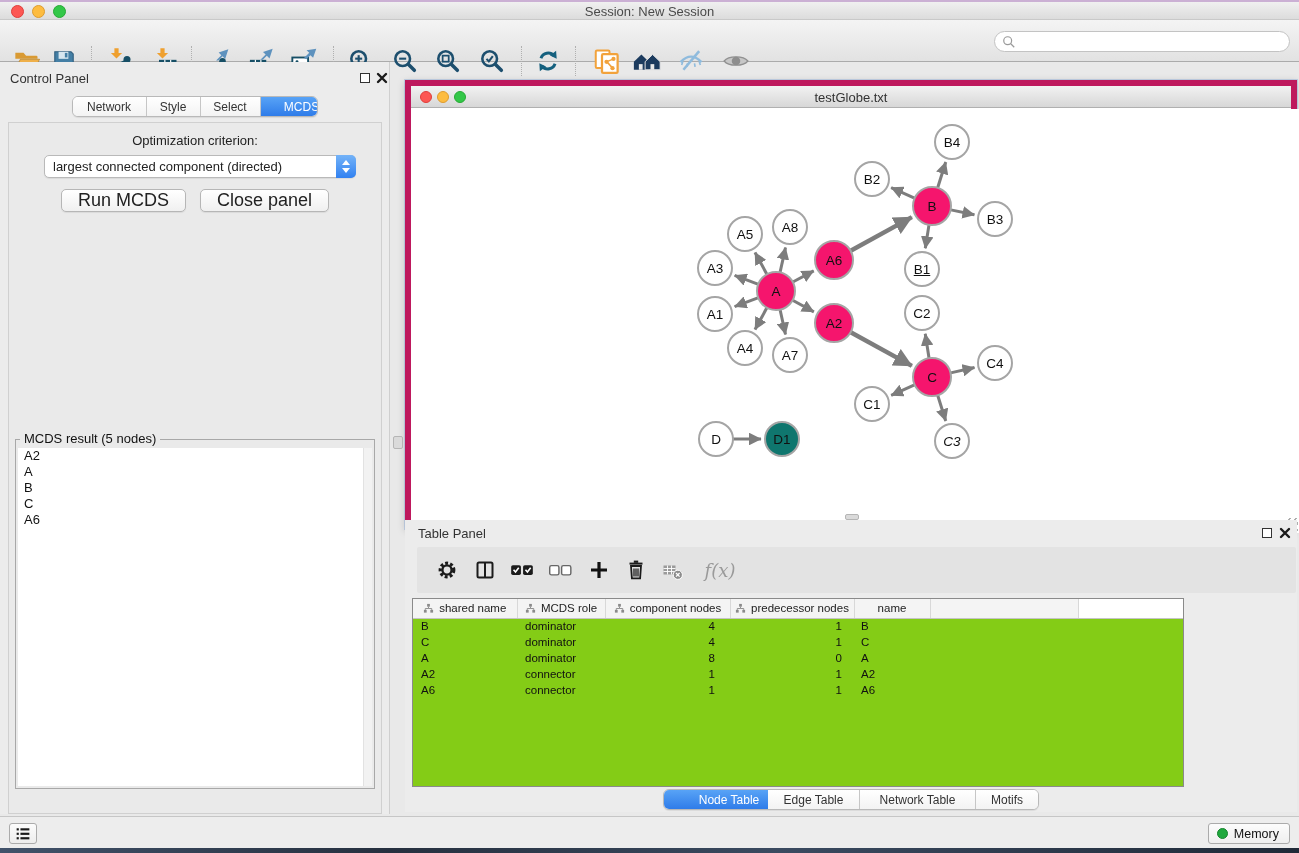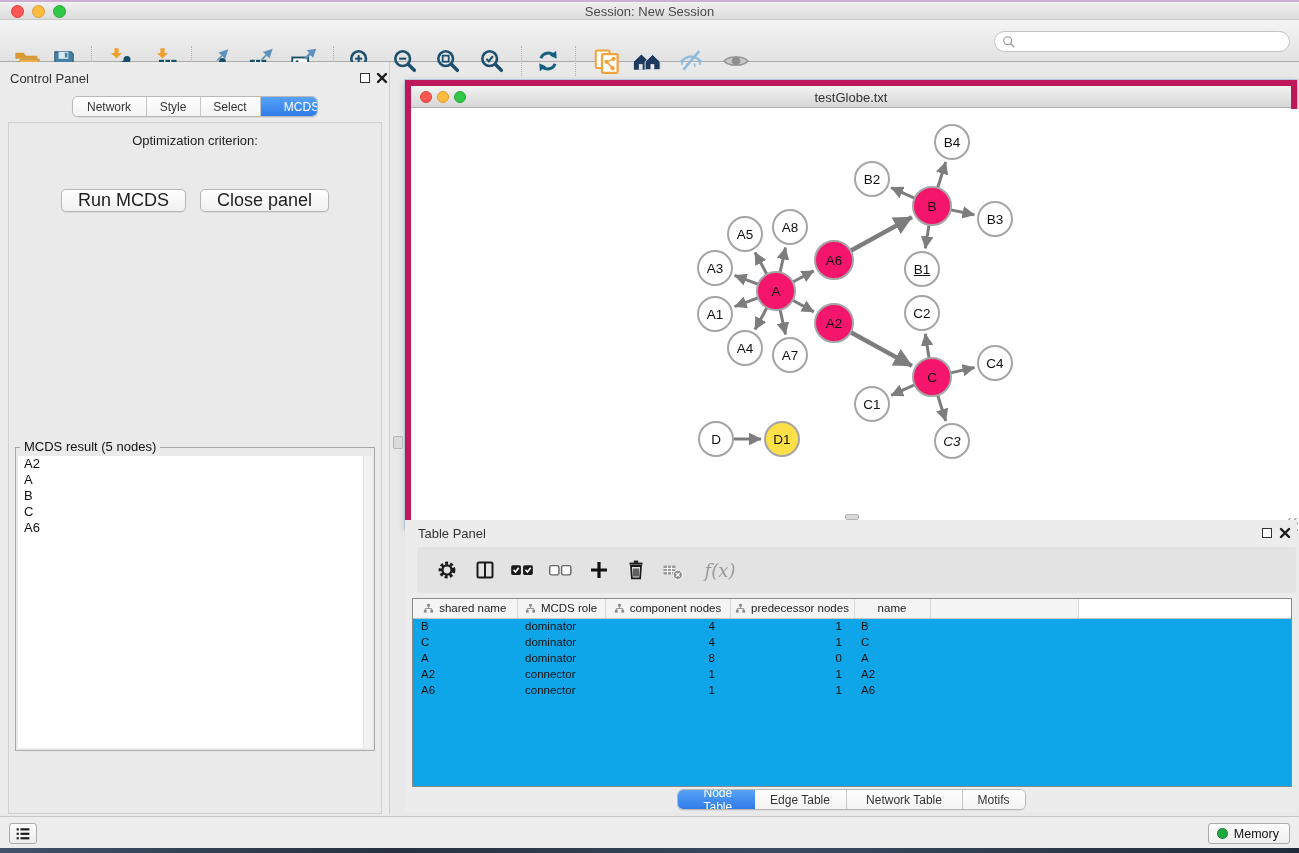--- a/index.html
+++ b/index.html
@@ -44,21 +44,21 @@
   .dropdown{position:absolute;left:35px;top:32px;width:312px;height:23px;background:#fff;border:1px solid #b9b9b9;
     border-radius:5px;display:flex;align-items:center;padding-left:8px;box-shadow:0 1px 1px rgba(0,0,0,.07);}
   .dropdown .dd-text{flex:1;white-space:nowrap;overflow:hidden;}
   .dd-stepper{position:absolute;right:-1px;top:-1px;width:20px;height:23px;border-radius:0 5px 5px 0;
     background:linear-gradient(#74b3f8,#3181f1);display:flex;flex-direction:column;align-items:center;justify-content:center;gap:3px;}
   .dd-up{width:0;height:0;border-left:4px solid transparent;border-right:4px solid transparent;border-bottom:5px solid #fff;}
   .dd-down{width:0;height:0;border-left:4px solid transparent;border-right:4px solid transparent;border-top:5px solid #fff;}
   .cp-buttons{position:absolute;left:0;right:0;top:66px;display:flex;justify-content:center;gap:14px;}
   .mac-btn{height:23px;padding:0 16px;background:linear-gradient(#ffffff,#f0f0f0);border:1px solid #b6b6b6;
     border-radius:5px;font-size:18px;color:#222;display:flex;align-items:center;box-shadow:0 1px 1px rgba(0,0,0,.07);}
-  .fieldset{position:absolute;left:6px;top:324px;width:360px;height:304px;border:1px solid #a8a8a8;}
+  .fieldset{position:absolute;left:6px;top:316px;width:360px;height:350px;border:1px solid #a8a8a8;}
   .fieldset .legend{position:absolute;left:4px;top:-9px;background:#eaeaea;padding:0 4px;color:#111;}
   .mcds-list{position:absolute;left:2px;top:8px;right:2px;bottom:2px;background:#fff;overflow:hidden;}
   .mcds-list .item{padding:0 0 0 6px;line-height:16px;color:#111;}
   .list-scroll{position:absolute;right:0;top:0;bottom:0;width:9px;background:#f2f2f2;border-left:1px solid #e2e2e2;}
   
   .net-window{position:absolute;left:405px;top:80px;width:892px;height:449px;background:#fff;
     border:6px solid #be185d;box-shadow:0 0 0 1px rgba(140,170,215,.45),0 2px 8px rgba(0,0,0,.18);}
   .net-titlebar{position:absolute;left:0;top:0;width:100%;height:22px;
     background:linear-gradient(#f2f2f2,#d7d7d7);border-bottom:1px solid #b0b0b0;}
   .net-titlebar .lights{left:9px;top:5px;gap:5px;}
@@ -71,21 +71,21 @@
   .resize-grip{position:absolute;right:2px;bottom:2px;width:13px;height:13px;
     background:repeating-linear-gradient(135deg,transparent 0 3px,#adadad 3px 4.5px);}
   .splitter-v{position:absolute;left:393px;top:436px;width:10px;height:13px;background:#dadada;border:1px solid #b5b5b5;border-radius:2px;}
   .splitter-h{position:absolute;left:845px;top:514px;width:14px;height:6px;background:#dadada;border:1px solid #b5b5b5;border-radius:2px;}
   
   .table-panel{position:absolute;left:405px;top:520px;width:892px;height:292px;background:#ececec;}
   .tp-title{position:absolute;left:13px;top:6px;color:#333;}
   .tp-toolbar{position:absolute;left:12px;top:27px;width:879px;height:46px;background:#e3e3e3;border-radius:2px;}
   .tp-icon{position:absolute;top:8px;width:30px;height:30px;display:flex;align-items:center;justify-content:center;}
   .fx{font-family:"DejaVu Serif", serif;font-style:italic;font-size:18px;color:#9a9a9a;}
-  .data-table{position:absolute;left:7px;top:78px;width:880px;height:189px;background:#0ea5e9;border:1px solid #8a8a8a;overflow:hidden;}
+  .data-table{position:absolute;left:7px;top:78px;width:772px;height:189px;background:#84cc16;border:1px solid #8a8a8a;overflow:hidden;}
   table.grid{border-collapse:collapse;table-layout:fixed;width:100%;font-size:11.5px;}
   table.grid th{height:19px;background:#f4f4f4;border-right:1px solid #d8d8d8;border-bottom:1px solid #c4c4c4;
     font-weight:normal;color:#222;text-align:center;position:relative;}
   table.grid th .th-inner{display:flex;align-items:center;justify-content:center;gap:5px;}
   table.grid th.rest{background:#fff;border-right:none;}
   table.grid td{height:16px;color:#111;white-space:nowrap;overflow:hidden;}
   td.c0{padding-left:8px;} td.c1{padding-left:8px;}
   td.c2{text-align:right;padding-right:15px;} td.c3{text-align:right;padding-right:12px;}
   td.c4{padding-left:7px;}
   .tp-tabs{position:absolute;left:0;right:0;top:269px;display:flex;justify-content:center;}
@@ -291,20 +291,27 @@
     <div class="cp-tabs">
       <div class="seg">
         <div class="seg-item" style="width:74px">Network</div>
         <div class="seg-item" style="width:54px">Style</div>
         <div class="seg-item" style="width:60px">Select</div>
         <div class="seg-item sel" style="width:56px">MCDS</div>
       </div>
     </div>
     <div class="cp-content">
       <div class="opt-label">Optimization criterion:</div>
+      <div class="dropdown">
+        <span class="dd-text">largest connected component (directed)</span>
+        <span class="dd-stepper">
+            <span class="dd-up"></span>
+            <span class="dd-down"></span>
+          </span>
+      </div>
       <div class="cp-buttons">
         <div class="mac-btn">Run MCDS</div>
         <div class="mac-btn">Close panel</div>
       </div>
       <div class="fieldset">
         <span class="legend">MCDS result (5 nodes)</span>
         <div class="mcds-list" id="mcds-list">
           <div class="list-scroll"></div>
         <div class="item">A2</div>
             <div class="item">A</div>
@@ -366,21 +373,21 @@
           <div class="gnode" style="left: 285px; top: 187px; height: 36px; width: 36px; background: rgb(255, 255, 255);">A1</div>
           <div class="gnode" style="left: 492px; top: 186px; height: 36px; width: 36px; background: rgb(255, 255, 255);">C2</div>
           <div class="gnode" style="left: 402px; top: 194px; height: 40px; width: 40px; background: rgb(245, 21, 109);">A2</div>
           <div class="gnode" style="left: 315px; top: 221px; height: 36px; width: 36px; background: rgb(255, 255, 255);">A4</div>
           <div class="gnode" style="left: 360px; top: 228px; height: 36px; width: 36px; background: rgb(255, 255, 255);">A7</div>
           <div class="gnode" style="left: 565px; top: 236px; height: 36px; width: 36px; background: rgb(255, 255, 255);">C4</div>
           <div class="gnode" style="left: 500px; top: 248px; height: 40px; width: 40px; background: rgb(245, 21, 109);">C</div>
           <div class="gnode" style="left: 442px; top: 277px; height: 36px; width: 36px; background: rgb(255, 255, 255);">C1</div>
           <div class="gnode" style="left: 522px; top: 314px; height: 36px; width: 36px; background: rgb(255, 255, 255); font-style: italic;">C3</div>
           <div class="gnode" style="left: 286px; top: 312px; height: 36px; width: 36px; background: rgb(255, 255, 255);">D</div>
-          <div class="gnode" style="left: 352px; top: 312px; height: 36px; width: 36px; background: #fde047;">D1</div>
+          <div class="gnode" style="left: 352px; top: 312px; height: 36px; width: 36px; background: #0f766e;">D1</div>
         </div>
       <div class="resize-grip"></div>
     </div>
   </div>
 
   <div class="splitter-v"></div>
   <div class="splitter-h"></div>
 
   <div class="table-panel">
     <span class="tp-title">Table Panel</span>
@@ -562,21 +569,21 @@
               <td class="c4">A6</td>
               <td class="c5"></td>
               <td></td>
             </tr>
           </tbody>
       </table>
     </div>
 
     <div class="tp-tabs">
       <div class="seg">
-        <div class="seg-item sel" style="width:77px">Node Table</div>
+        <div class="seg-item sel" style="width:104px">Node Table</div>
         <div class="seg-item" style="width:92px">Edge Table</div>
         <div class="seg-item" style="width:116px">Network Table</div>
         <div class="seg-item" style="width:62px">Motifs</div>
       </div>
     </div>
   </div>
 
   <div class="statusbar">
     <div class="list-btn">
       <svg width="16" height="14" viewBox="0 0 24 22">

